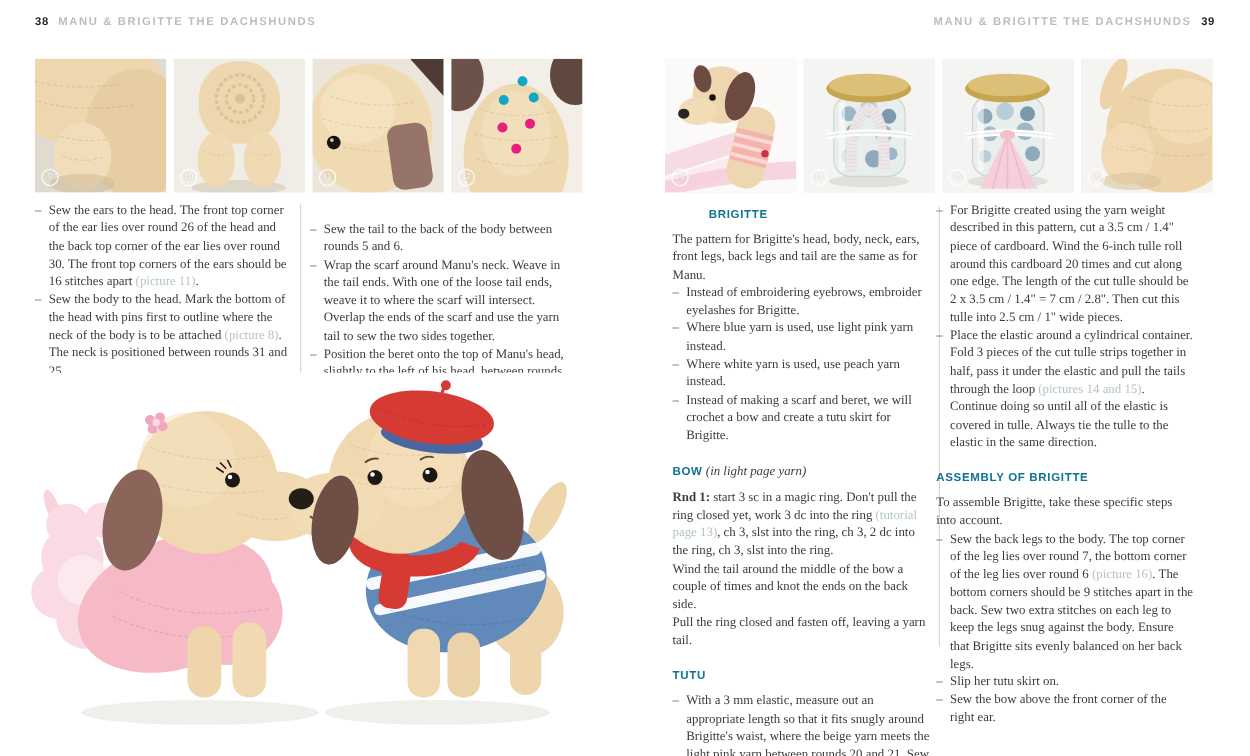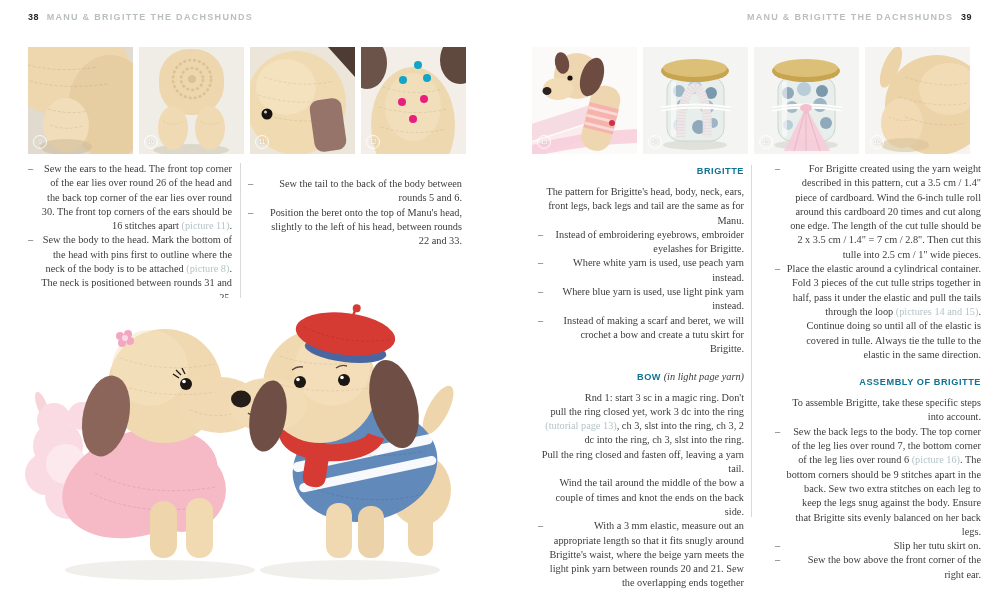--- a/index.html
+++ b/index.html
@@ -20,30 +20,30 @@
   .photo svg{display:block;width:105px;height:107px;}
   .badge{position:absolute;left:5px;bottom:5px;width:12px;height:12px;border:1px solid rgba(255,255,255,.85);
          border-radius:50%;color:#fff;font-family:"Liberation Sans",sans-serif;font-size:6.5px;
          line-height:12px;text-align:center;text-shadow:0 0 2px rgba(0,0,0,.25);}
   .px0{left:28px}.px1{left:139px}.px2{left:250px}.px3{left:361px}
   .qx0{left:32px}.qx1{left:143px}.qx2{left:254px}.qx3{left:365px}
 
   
   .col{position:absolute;top:162px;font-size:10.3px;line-height:14.3px;}
   .rule{position:absolute;width:1px;background:#d9d9d6;}
-  .para{position:relative;margin:0;text-align:right;}
+  .para{position:relative;margin:0;}
   .para.bullet{padding-left:11px;}
   .para.bullet::before{content:"\2013";position:absolute;left:0;top:0;color:#4a4a4a;}
   .para.h,.run-teal{font-family:"Liberation Sans","DejaVu Sans",sans-serif;font-weight:bold;
          color:#0f7394;font-size:9.2px;letter-spacing:.55px;}
   .para.h{margin:14px 0 8px 0;line-height:12px;}
   .para.hx{margin:14px 0 8px 0;line-height:12px;}
   .para.h:first-child,.para.hx:first-child{margin-top:3px;padding-left:29px;}
   .run-link{color:#b5c4c6;}
-  .run-b{font-weight:normal;margin-left:32px;}
+  .run-b{font-weight:bold;}
   .run-it{font-style:italic;color:#3c3c3c;font-size:10.3px;letter-spacing:0;}
 
   
   #hero{position:absolute;left:0px;top:298px;width:500px;height:307px;}
   #hero svg{display:block;width:500px;height:307px;}
 </style>
 </head>
 <body>
 
 <div class="page" id="page-left">
@@ -130,20 +130,21 @@
     <span class="badge">12</span>
   </div>
 
   <div class="col" style="left:28px;width:204px;">
       <div class="para bullet"><span>Sew the ears to the head. The front top corner of the ear lies over round 26 of the head and the back top corner of the ear lies over round 30. The front top corners of the ears should be 16 stitches apart </span><span class="run-link">(picture 11)</span><span>.</span></div>
       <div class="para bullet"><span>Sew the body to the head. Mark the bottom of the head with pins first to outline where the neck of the body is to be attached </span><span class="run-link">(picture 8)</span><span>. The neck is positioned between rounds 31 and 25.</span></div>
     </div>
   <div class="rule" style="left:240px;top:163px;height:140px;"></div>
   <div class="col" style="left:248px;width:214px;margin-top:15px;">
       <div class="para bullet"><span>Sew the tail to the back of the body between rounds 5 and 6.</span></div>
+      <div class="para bullet"><span>Wrap the scarf around Manu's neck. Weave in the tail ends. With one of the loose tail ends, weave it to where the scarf will intersect. Overlap the ends of the scarf and use the yarn tail to sew the two sides together.</span></div>
       <div class="para bullet"><span>Position the beret onto the top of Manu's head, slightly to the left of his head, between rounds 22 and 33.</span></div>
     </div>
 
   <div id="hero">
     <svg viewBox="0 0 500 307">
       <rect width="500" height="307" fill="#ffffff"></rect>
       <ellipse cx="160" cy="272" rx="95" ry="10" fill="#f1efec"></ellipse>
       <ellipse cx="350" cy="272" rx="90" ry="10" fill="#f1efec"></ellipse>
 
       <g>
@@ -363,31 +364,32 @@
         <path d="M24,70 q12,6 26,2" stroke-dasharray="2,2"></path>
       </g>
     </svg>
     <span class="badge">16</span>
   </div>
 
   <div class="col" style="left:38px;width:206px;">
       <div class="para h"><span>BRIGITTE</span></div>
       <div class="para p"><span>The pattern for Brigitte's head, body, neck, ears, front legs, back legs and tail are the same as for Manu.</span></div>
       <div class="para bullet"><span>Instead of embroidering eyebrows, embroider eyelashes for Brigitte.</span></div>
+      <div class="para bullet"><span>Where blue yarn is used, use light pink yarn instead.</span></div>
       <div class="para bullet"><span>Where white yarn is used, use peach yarn instead.</span></div>
-      <div class="para bullet"><span>Where blue yarn is used, use light pink yarn instead.</span></div>
       <div class="para bullet"><span>Instead of making a scarf and beret, we will crochet a bow and create a tutu skirt for Brigitte.</span></div>
       <div class="para hx"><span class="run-teal">BOW</span><span class="run-it"> (in light page yarn)</span></div>
       <div class="para p"><span class="run-b">Rnd 1:</span><span> start 3 sc in a magic ring. Don't pull the ring closed yet, work 3 dc into the ring </span><span class="run-link">(tutorial page 13)</span><span>, ch 3, slst into the ring, ch 3, 2 dc into the ring, ch 3, slst into the ring.</span></div>
+      <div class="para p"><span>Wind the tail around the middle of the bow a couple of times and knot the ends on the back side.</span></div>
       <div class="para p"><span>Pull the ring closed and fasten off, leaving a yarn tail.</span></div>
-      <div class="para p"><span>Wind the tail around the middle of the bow a couple of times and knot the ends on the back side.</span></div>
+      <div class="para h"><span>TUTU</span></div>
       <div class="para bullet"><span>With a 3 mm elastic, measure out an appropriate length so that it fits snugly around Brigitte's waist, where the beige yarn meets the light pink yarn between rounds 20 and 21. Sew the overlapping ends together </span></div>
     </div>
   <div class="rule" style="left:251px;top:165px;height:352px;"></div>
-  <div class="col" style="left:275px;width:206px;">
+  <div class="col" style="left:249px;width:206px;">
       <div class="para bullet"><span>For Brigitte created using the yarn weight described in this pattern, cut a 3.5 cm / 1.4"  piece of cardboard. Wind the 6-inch tulle roll around this cardboard 20 times and cut along one edge. The length of the cut tulle should be 2 x 3.5 cm / 1.4" = 7 cm / 2.8". Then cut this tulle into 2.5 cm / 1" wide pieces.</span></div>
       <div class="para bullet"><span>Place the elastic around a cylindrical container. Fold 3 pieces of the cut tulle strips together in half, pass it under the elastic and pull the tails through the loop </span><span class="run-link">(pictures 14 and 15)</span><span>. Continue doing so until all of the elastic is covered in tulle. Always tie the tulle to the elastic in the same direction.</span></div>
       <div class="para h"><span>ASSEMBLY OF BRIGITTE</span></div>
       <div class="para p"><span>To assemble Brigitte, take these specific steps into account.</span></div>
       <div class="para bullet"><span>Sew the back legs to the body. The top corner of the leg lies over round 7, the bottom corner of the leg lies over round 6 </span><span class="run-link">(picture 16)</span><span>. The bottom corners should be 9 stitches apart in the back. Sew two extra stitches on each leg to keep the legs snug against the body. Ensure that Brigitte sits evenly balanced on her back legs.</span></div>
       <div class="para bullet"><span>Slip her tutu skirt on.</span></div>
       <div class="para bullet"><span>Sew the bow above the front corner of the right ear.</span></div>
     </div>
 </div>
 

